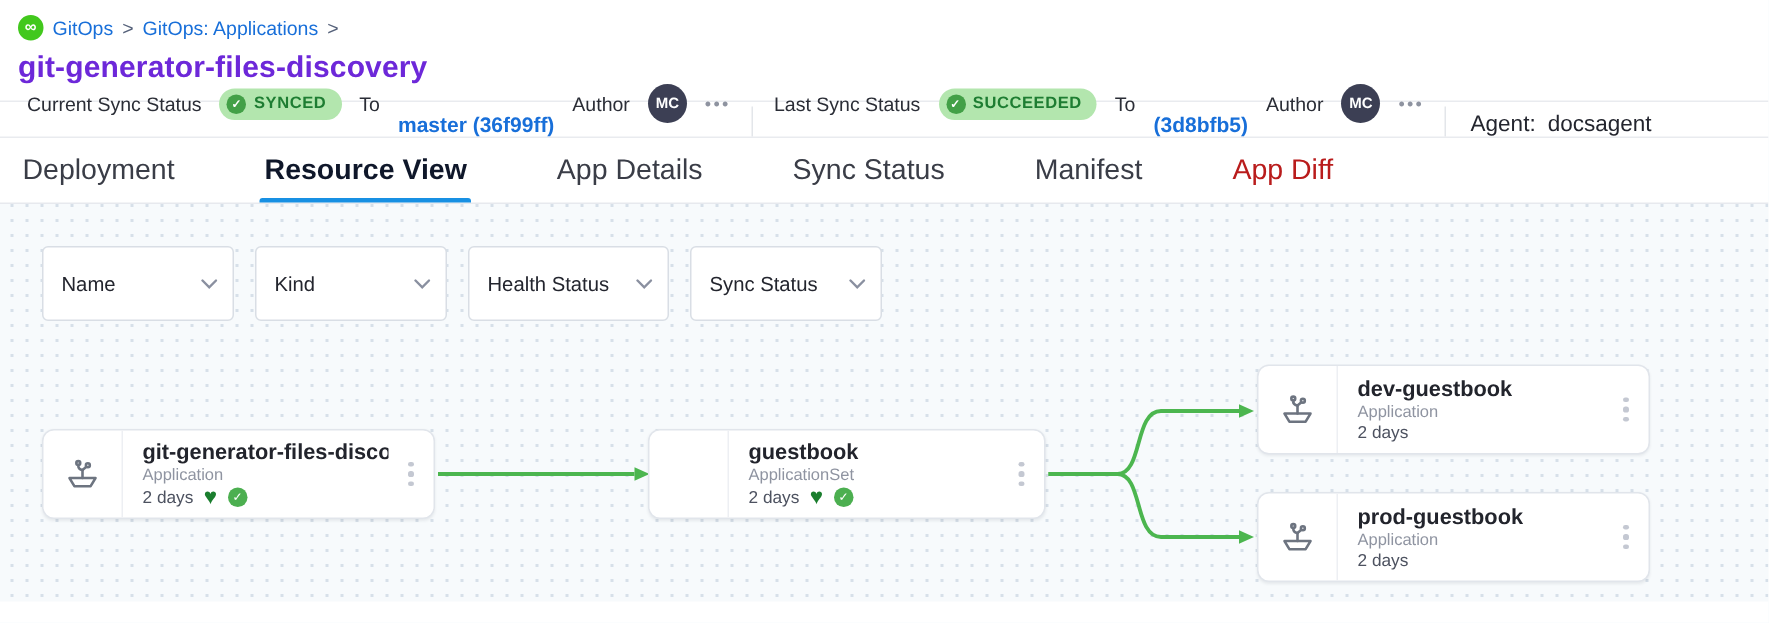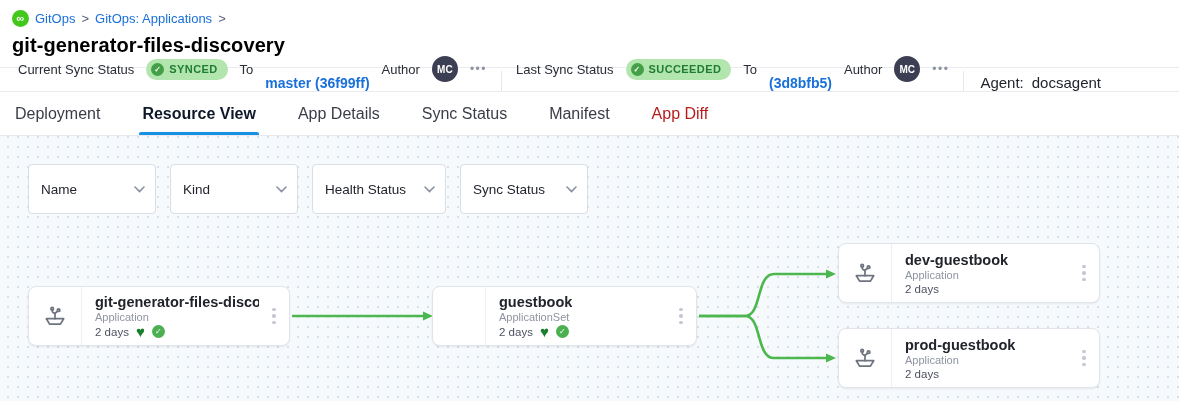--- a/index.html
+++ b/index.html
@@ -14,21 +14,21 @@
   .header { padding:10px 16px 0 12px; }
   .breadcrumb { display:flex; align-items:center; gap:6px; font-size:13px; }
   .logo {
     width:17px; height:17px; border-radius:50%;
     background:var(--logo-green,#42c81d); color:#fff;
     display:flex; align-items:center; justify-content:center;
     font-size:11px; font-weight:700; line-height:1;
   }
   .crumb { color:var(--accent-blue,#186fd9); text-decoration:none; cursor:pointer; }
   .crumb-sep { color:#55617a; }
-  .title { margin:7px 0 0; font-size:20px; font-weight:700; color:#000000; letter-spacing:.1px; }
+  .title { margin:7px 0 0; font-size:20px; font-weight:700; color:#6d28d9; letter-spacing:.1px; }
 
   
   .status-bar {
     margin-top:10px; height:25px;
     border-top:1px solid #e9ebef; border-bottom:1px solid #e9ebef;
     display:flex; align-items:flex-end; padding:0 16px 0 18px;
     font-size:13px; color:#2a2d36; white-space:nowrap;
   }
   .sb-section { display:flex; align-items:center; gap:12px; }
   .badge {
@@ -48,23 +48,23 @@
     background:var(--avatar-bg,#3c3f54); color:#fff;
     font-size:10px; font-weight:700;
     display:flex; align-items:center; justify-content:center;
   }
   .more { color:#8e93a0; font-size:12px; letter-spacing:1.5px; cursor:pointer; }
   .vdiv { width:1px; height:20px; background:#e3e6ea; margin:0 14px; flex:none; }
   .agent { display:flex; align-items:center; gap:8px; margin-left:2px; font-size:15px; color:#23252e; }
 
   
   .tabs {
-    height:44px; display:flex; align-items:stretch; gap:42px;
+    height:44px; display:flex; align-items:stretch; gap:60px;
     padding:0 15px; border-bottom:1px solid #e7e9ee;
-    font-size:16px; color:#3a3d47;
+    font-size:19px; color:#3a3d47;
   }
   .tab { display:flex; align-items:center; position:relative; cursor:pointer; }
   .tab.active { font-weight:700; color:#0f172a; }
   .tab.active::after {
     content:""; position:absolute; left:-3px; right:-3px; bottom:0; height:3px;
     background:var(--tab-underline,#1890e3); border-radius:2px 2px 0 0;
   }
   .tab.disabled { color:#b91c1c; }
 
   

